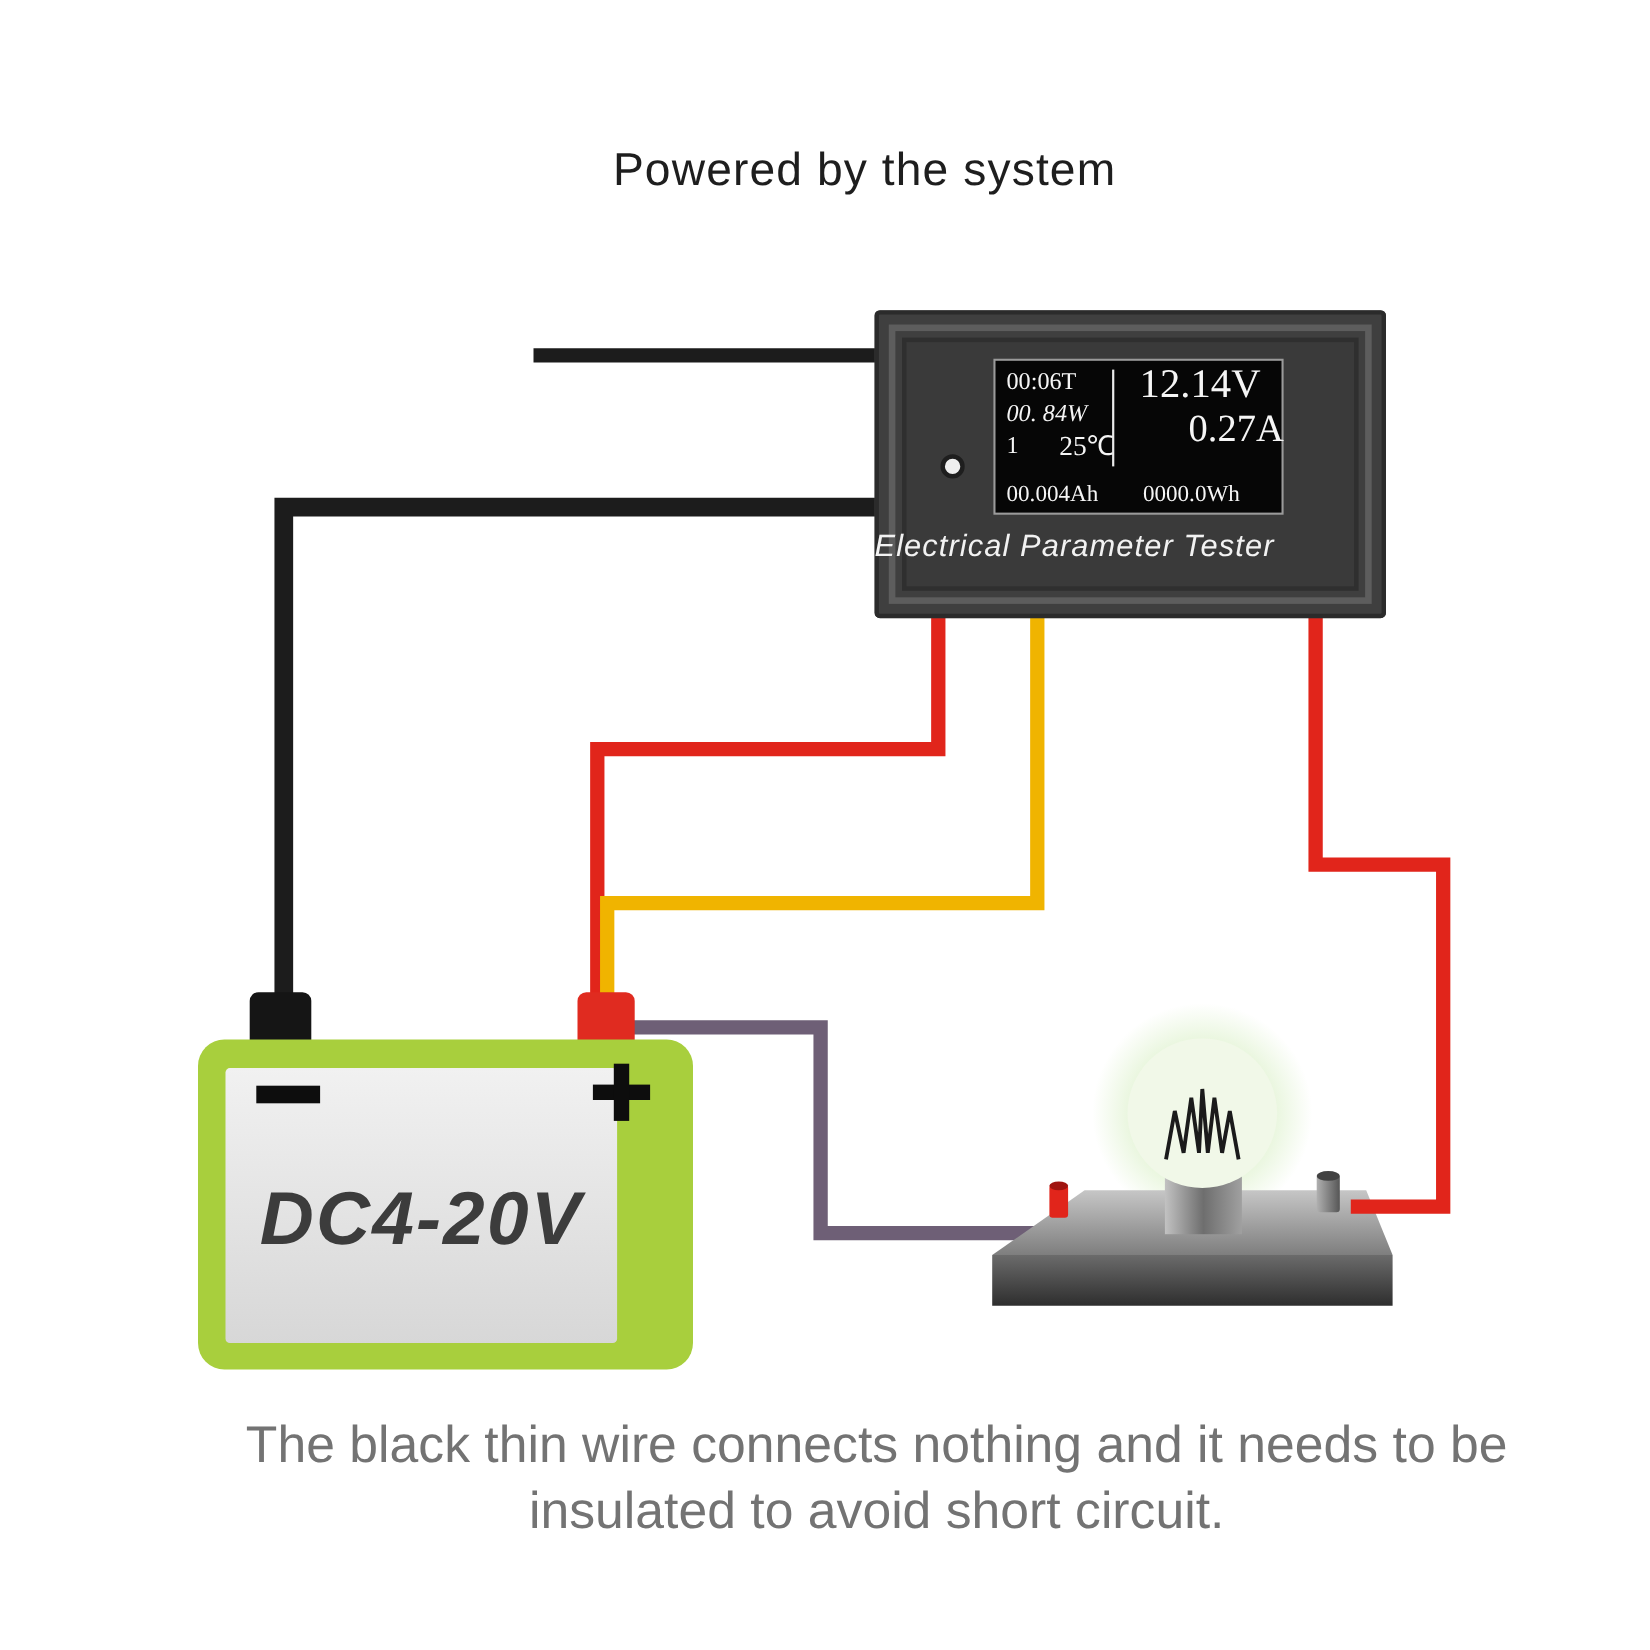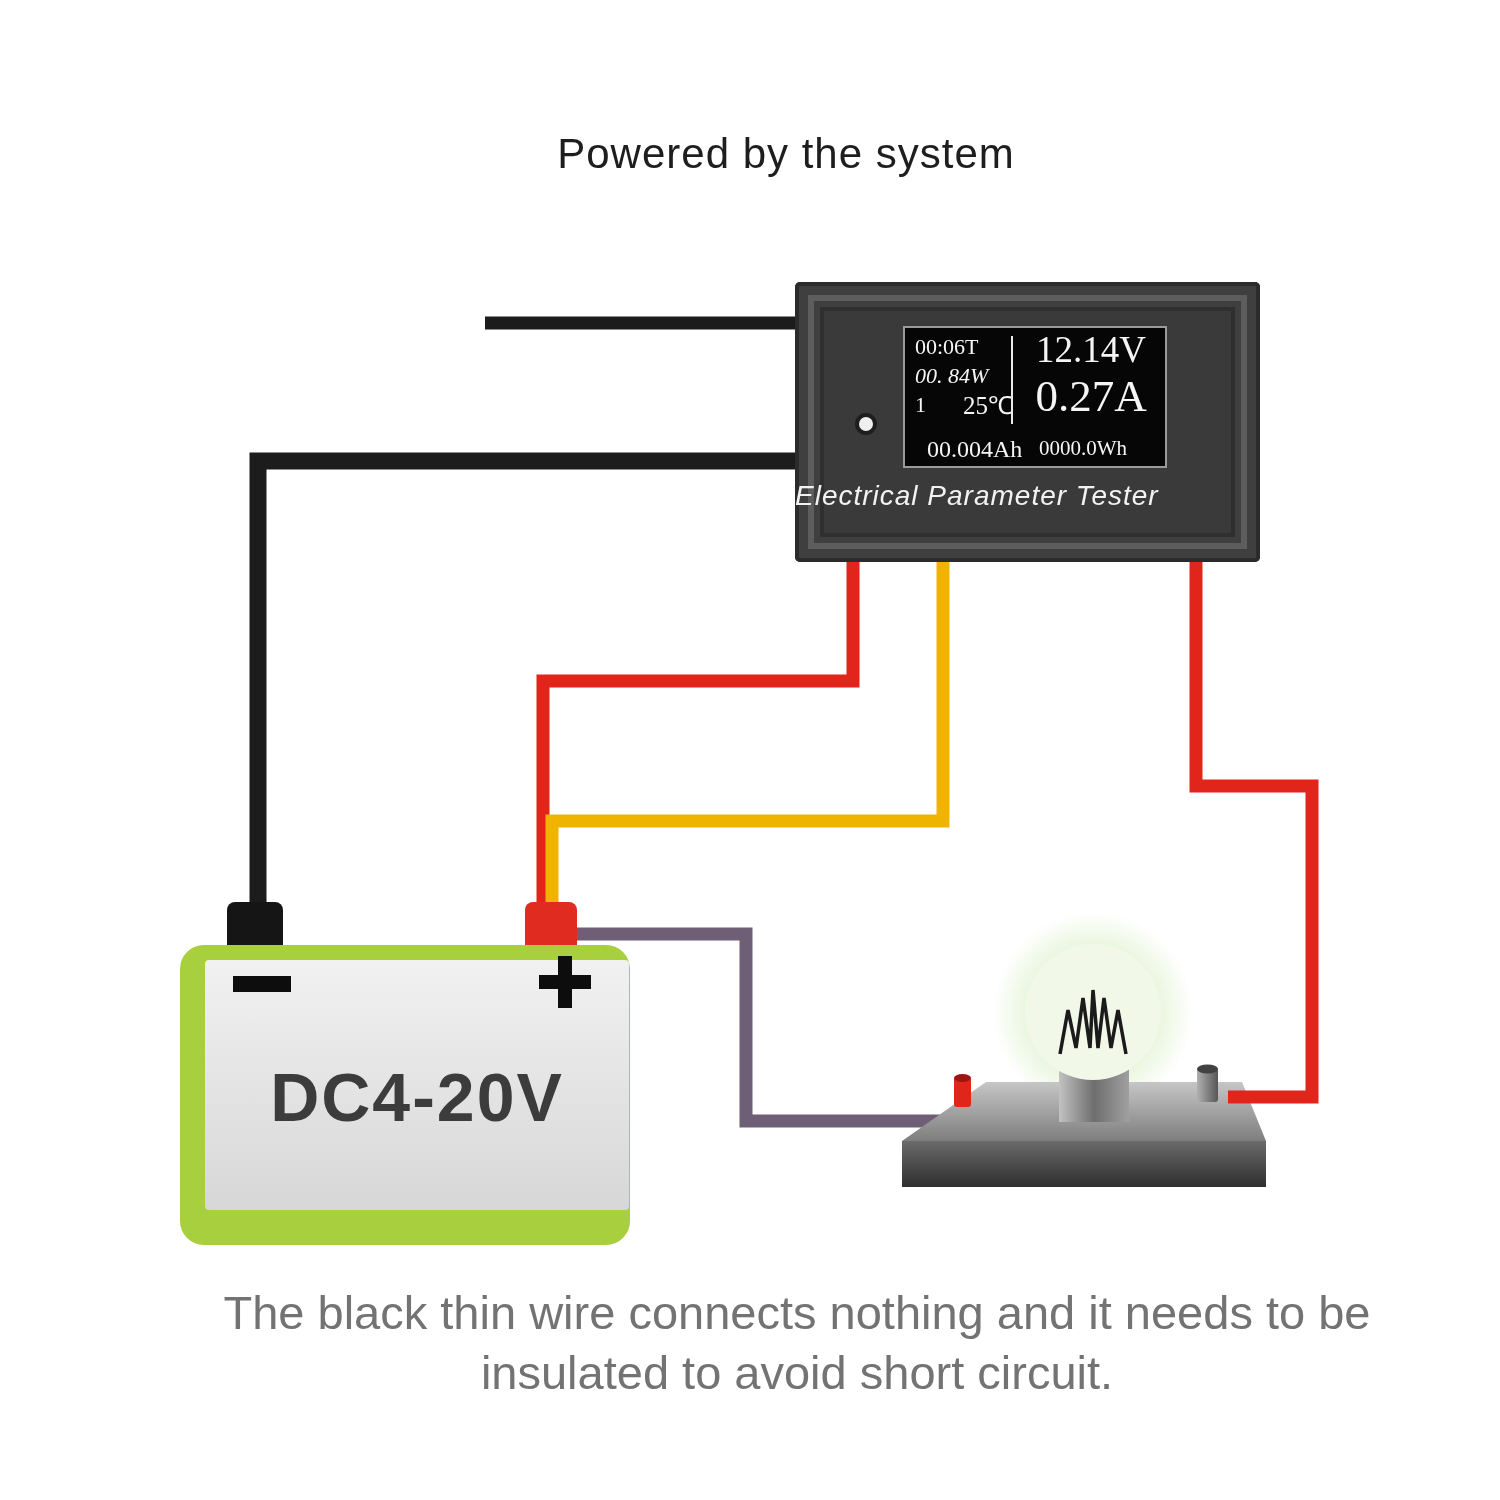--- a/index.html
+++ b/index.html
@@ -17,31 +17,31 @@
   .bezel2 { position:absolute; inset:25px; border:4px solid #2f2f2f; background:#3a3a3a; }
   .led { position:absolute; left:60px; top:131px; width:22px; height:22px; border-radius:50%; background:#efefef; border:4px solid #1e1e1e; }
   .screen { position:absolute; left:108px; top:44px; width:264px; height:142px; border:2px solid #9a9a9a; color:#f5f5f5; font-family:"Liberation Serif",serif; }
   .screen span { position:absolute; white-space:nowrap; }
   .d-time  { left:10px; top:6px;  font-size:22px; }
   .d-power { left:10px; top:35px; font-size:22px;font-style:italic; }
   .d-mode  { left:10px; top:64px; font-size:22px; }
   .d-temp  { left:58px; top:59px; font-size:25px; }
   .d-divider { position:absolute; left:106px; top:8px; width:2px; height:88px; background:#eaeaea; }
   .d-volt { left:110px; top:0;    width:152px; text-align:center; font-size:37px; }
-  .d-curr { left:110px; top:42px; width:152px; text-align:center; font-size:45px; }
-  .d-cap    { left:22px;  top:108px; font-size:24px; }
+  .d-curr { left:110px; top:42px; width:152px; text-align:right; font-size:35px; }
+  .d-cap    { left:10px;  top:108px; font-size:21px; }
   .d-energy { left:134px; top:108px; font-size:21px; }
   .tester-label { position:absolute; left:0; right:0; top:198px; text-align:left; font-style:italic; font-size:28px; color:#f2f2f2; letter-spacing:1px; }
 
   
   .battery { left:180px; top:902px; width:450px; height:343px; z-index:2; }
   .term-neg { position:absolute; left:47px;  top:0; width:56px; height:50px; border-radius:8px 8px 0 0; }
   .term-pos { position:absolute; left:345px; top:0; width:52px; height:50px; border-radius:8px 8px 0 0; }
   .bat-body { position:absolute; left:0; top:43px; width:450px; height:300px; border-radius:24px; }
-  .bat-panel { position:absolute; left:25px; top:15px; width:424px; height:250px; background:linear-gradient(#f1f1f1,#d7d7d7); border-radius:4px; }
+  .bat-panel { position:absolute; left:25px; top:26px; width:356px; height:250px; background:linear-gradient(#f1f1f1,#d7d7d7); border-radius:4px;font-style:italic; }
   .minus-bar { position:absolute; left:28px; top:16px; width:58px; height:16px; background:#0d0d0d; }
   .plus { position:absolute; left:332px; top:-6px; width:56px; height:56px; }
   .plus::before { content:""; position:absolute; left:2px; top:21px; width:52px; height:14px; background:#0d0d0d; }
   .plus::after  { content:""; position:absolute; left:21px; top:2px; width:14px; height:52px; background:#0d0d0d; }
   .bat-label { position:absolute; left:0; right:0; top:98px; text-align:center; font-size:68px; font-weight:bold; color:#3c3c3c; letter-spacing:2px; }
 
   
   .note { left:152px; top:1283px; width:1290px; font-size:47px; line-height:1.28; color:#737373; z-index:3;text-align:center; }
 </style>
 </head>

